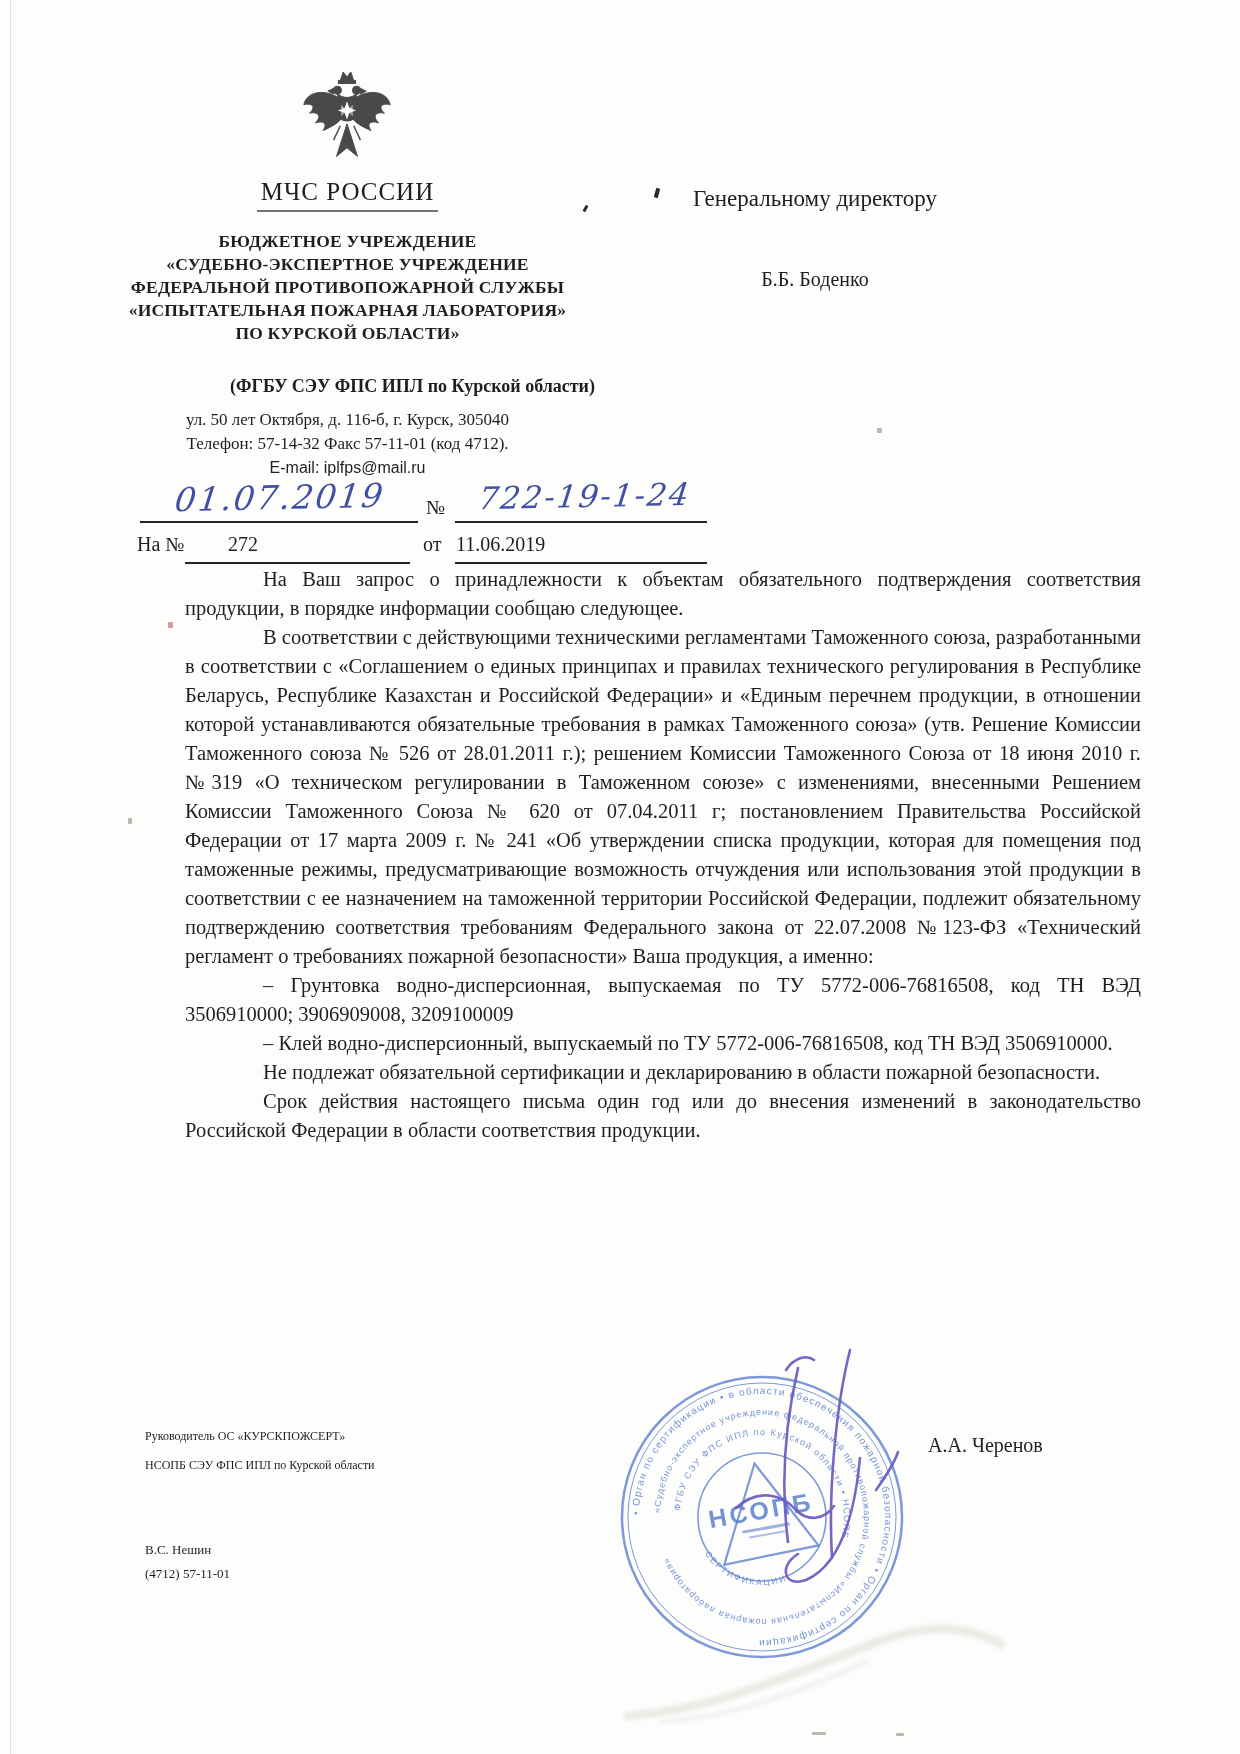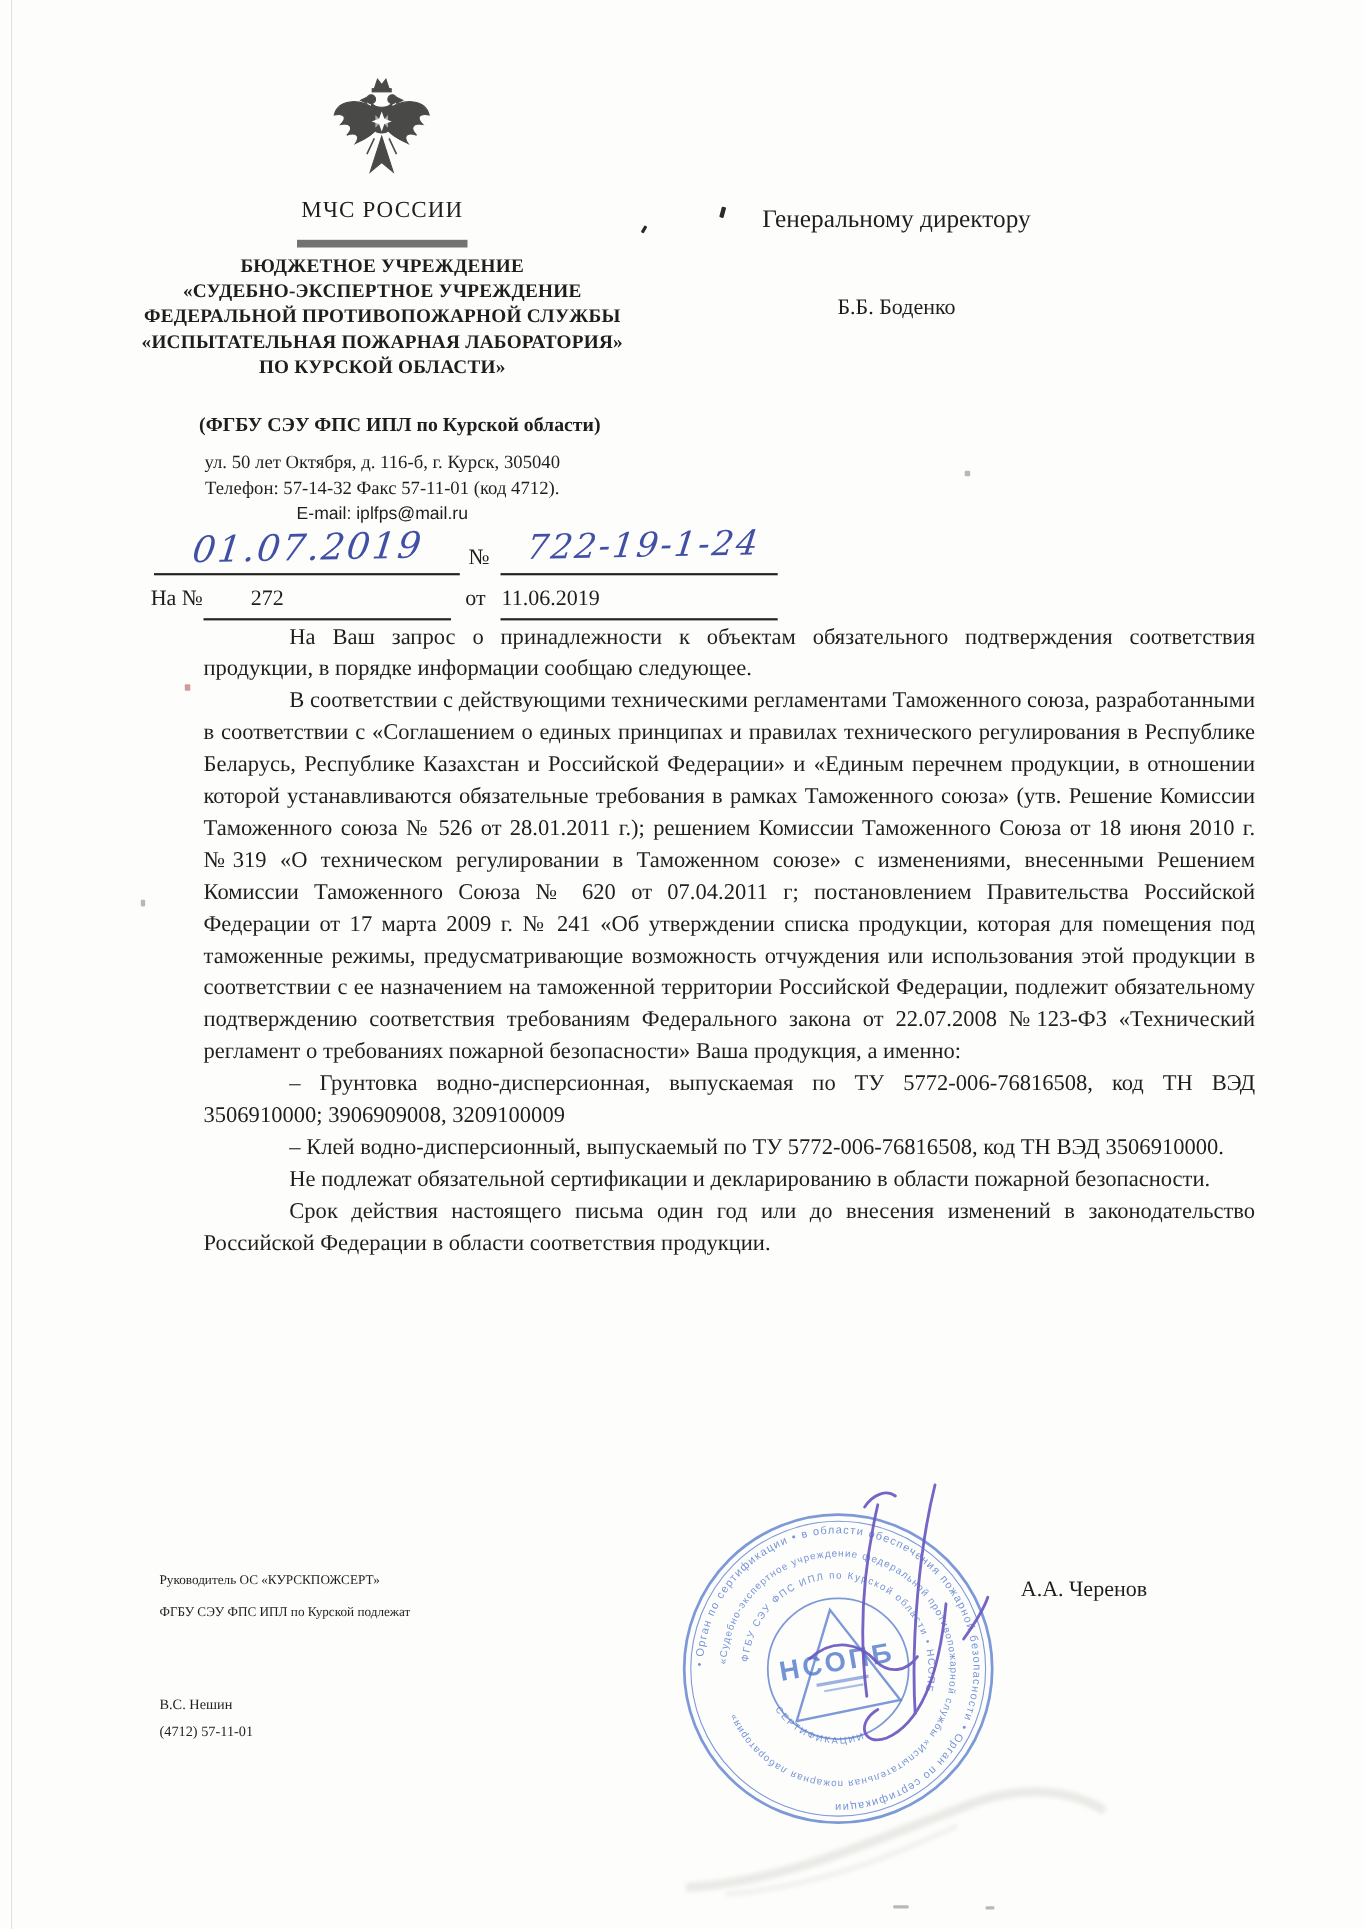--- a/index.html
+++ b/index.html
@@ -13,23 +13,23 @@
     color:#1e1e1c;
   }
   .abs{position:absolute;}
   .center{text-align:center;}
   
   .edge-line{left:10px;top:0;width:1px;height:1754px;background:#e2e2df;}
   .speck{background:#2a2a28;border-radius:1px;}
   .speck.faint{background:#b9b9b4;}
   
   .ministry{
-    font-size:21px;letter-spacing:1px;
-    border-bottom:7px solid #737373;
-    padding:0 4px 15px 4px;
+    font-size:25px;letter-spacing:1px;
+    border-bottom:2px solid #737373;
+    padding:0 4px 4px 4px;
     display:inline-block;
   }
   .org{font-weight:bold;font-size:17.5px;line-height:23px;letter-spacing:.2px;}
   .org-abbrev{font-weight:bold;font-size:18px;}
   .addr{font-size:17px;line-height:24px;}
   .addr-email{font-family:"Liberation Sans", sans-serif;font-size:16px;}
   
   .addressee{font-size:23px;line-height:30px;}
   .addressee-name{font-size:20px;}
   
@@ -98,21 +98,21 @@
     <span class="ministry">МЧС РОССИИ</span>
   </div>
 
   <div class="abs center org" style="left:100px;top:230px;width:495px;">
     <div>БЮДЖЕТНОЕ УЧРЕЖДЕНИЕ</div>
     <div>«СУДЕБНО-ЭКСПЕРТНОЕ УЧРЕЖДЕНИЕ</div>
     <div>ФЕДЕРАЛЬНОЙ ПРОТИВОПОЖАРНОЙ СЛУЖБЫ</div>
     <div>«ИСПЫТАТЕЛЬНАЯ ПОЖАРНАЯ ЛАБОРАТОРИЯ»</div>
     <div>ПО КУРСКОЙ ОБЛАСТИ»</div>
   </div>
-  <div class="abs center org-abbrev" style="left:116px;top:376px;width:495px;">(ФГБУ СЭУ ФПС ИПЛ по Курской области)</div>
+  <div class="abs center org-abbrev" style="left:100px;top:376px;width:495px;text-align:right;">(ФГБУ СЭУ ФПС ИПЛ по Курской области)</div>
 
   <div class="abs center addr" style="left:100px;top:408px;width:495px;">
     <div>ул. 50 лет Октября, д. 116-б, г. Курск, 305040</div>
     <div>Телефон: 57-14-32 Факс 57-11-01 (код 4712).</div>
     <div class="addr-email">E-mail: iplfps@mail.ru</div>
   </div>
 
   <div class="abs center addressee" style="left:640px;top:184px;width:350px;">
     <div>Генеральному директору</div>
   </div>
@@ -135,21 +135,21 @@
     <p class="para">На Ваш запрос о принадлежности к объектам обязательного подтверждения соответствия продукции, в порядке информации сообщаю следующее.</p>
     <p class="para">В соответствии с действующими техническими регламентами Таможенного союза, разработанными в соответствии с «Соглашением о единых принципах и правилах технического регулирования в Республике Беларусь, Республике Казахстан и Российской Федерации» и «Единым перечнем продукции, в отношении которой устанавливаются обязательные требования в рамках Таможенного союза» (утв. Решение Комиссии Таможенного союза № 526 от 28.01.2011 г.); решением Комиссии Таможенного Союза от 18 июня 2010 г. №319 «О техническом регулировании в Таможенном союзе» с изменениями, внесенными Решением Комиссии Таможенного Союза № 620 от 07.04.2011 г; постановлением Правительства Российской Федерации от 17 марта 2009 г. № 241 «Об утверждении списка продукции, которая для помещения под таможенные режимы, предусматривающие возможность отчуждения или использования этой продукции в соответствии с ее назначением на таможенной территории Российской Федерации, подлежит обязательному подтверждению соответствия требованиям Федерального закона от 22.07.2008 №123-ФЗ «Технический регламент о требованиях пожарной безопасности» Ваша продукция, а именно:</p>
     <p class="para">– Грунтовка водно-дисперсионная, выпускаемая по ТУ 5772-006-76816508,  код ТН ВЭД 3506910000; 3906909008,  3209100009</p>
     <p class="para">– Клей водно-дисперсионный, выпускаемый по ТУ 5772-006-76816508, код ТН ВЭД 3506910000.</p>
     <p class="para">Не подлежат обязательной сертификации и декларированию в области пожарной безопасности.</p>
     <p class="para">Срок действия настоящего письма один год или до внесения изменений в законодательство  Российской Федерации в области соответствия продукции.</p>
   </div>
 
   <div class="abs sig-block" style="left:145px;top:1422px;width:520px;">
     <div>Руководитель ОС «КУРСКПОЖСЕРТ»</div>
-    <div>ФГБУ СЭУ ФПС ИПЛ по Курской подлежат</div>
+    <div>НСОПБ СЭУ ФПС ИПЛ по Курской области</div>
   </div>
   <div class="abs signer-name" style="left:928px;top:1434px;">А.А. Черенов</div>
 
   <div class="abs exec-block" style="left:145px;top:1538px;">
     <div>В.С. Нешин</div>
     <div>(4712) 57-11-01</div>
   </div>
 
   <div class="abs stamp-wrap" style="left:612px;top:1367px;width:300px;height:300px;">
     <svg width="300" height="300" viewBox="0 0 300 300">

